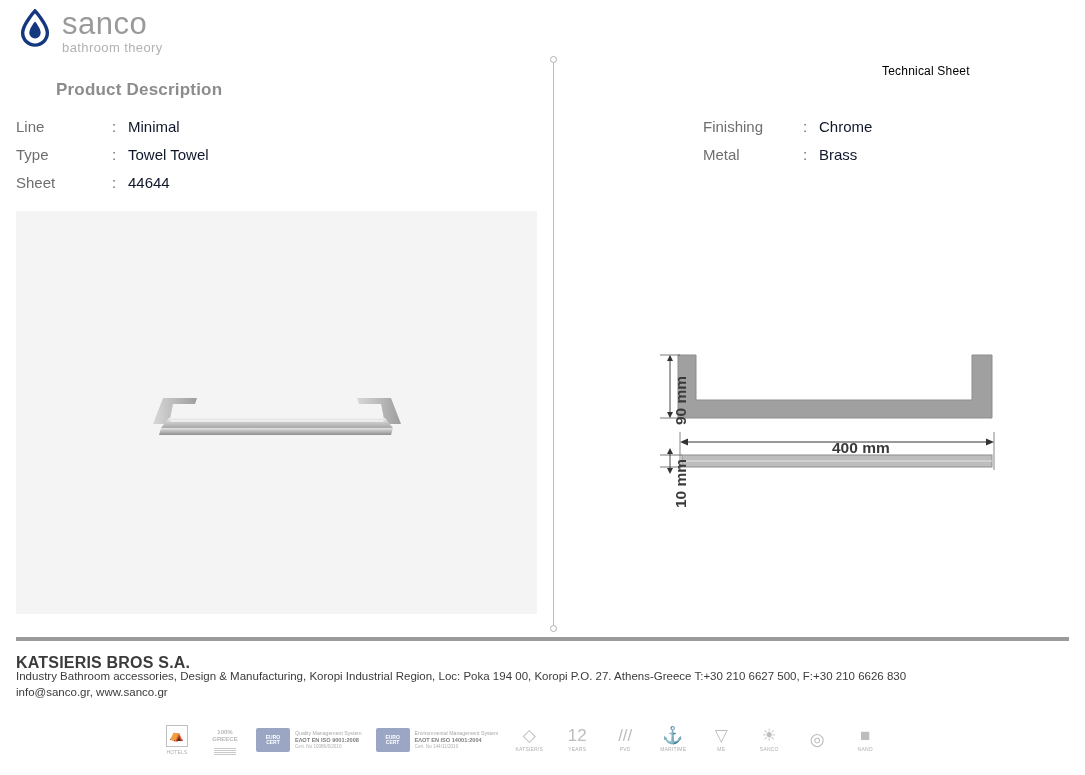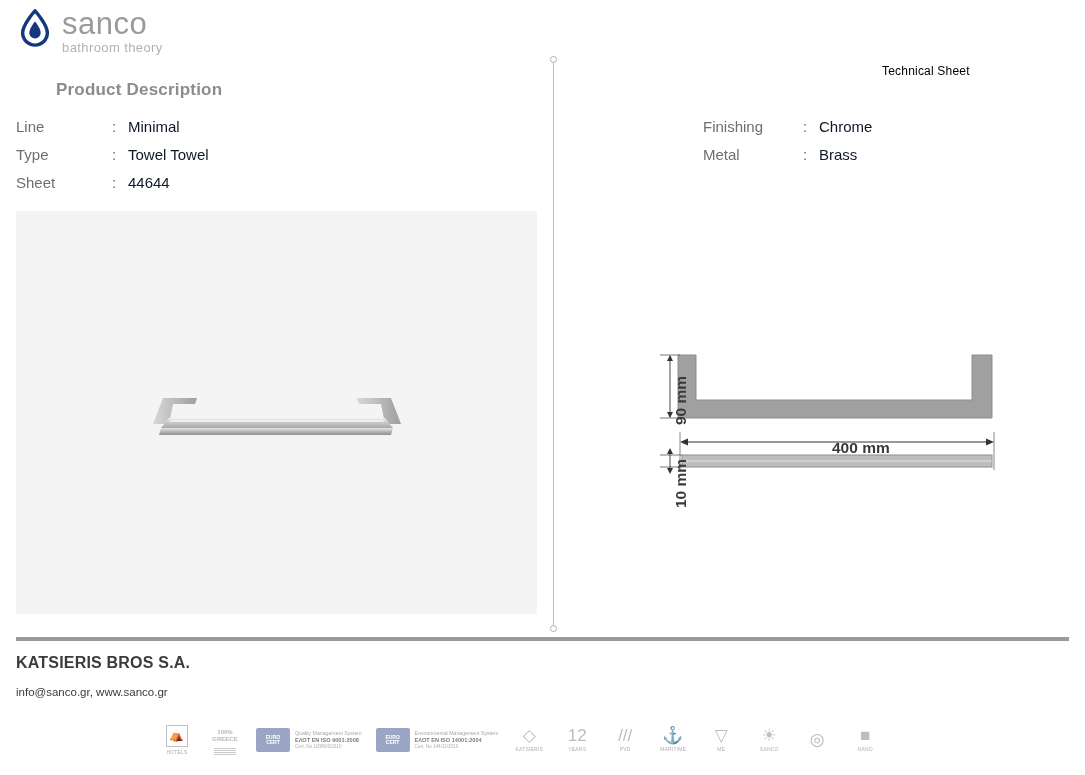--- a/index.html
+++ b/index.html
@@ -370,20 +370,21 @@
     <path d="M30 108 l-3 6 l6 0 Z" fill="#333"></path>
     <path d="M30 134 l-3 -6 l6 0 Z" fill="#333"></path>
   </svg>
 
   <div class="dim-label dim-vert dim-90">90 mm</div>
   <div class="dim-label dim-vert dim-10">10 mm</div>
   <div class="dim-label dim-400">400 mm</div>
 
   <div class="footer-rule"></div>
   <div class="footer-company">KATSIERIS BROS S.A.</div>
+  <div class="footer-address">Industry Bathroom accessories, Design &amp; Manufacturing, Koropi Industrial Region, Loc: Poka 194 00, Koropi P.O. 27. Athens-Greece   T:+30 210 6627 500, F:+30 210 6626 830</div>
   <div class="footer-contact">info@sanco.gr, www.sanco.gr</div>
 
   <div class="badges">
 
     <div class="badge">
       <div class="hotels-box">⛺</div>
       <div class="bg-cap">HOTELS</div>
     </div>
 
     <div class="badge">

